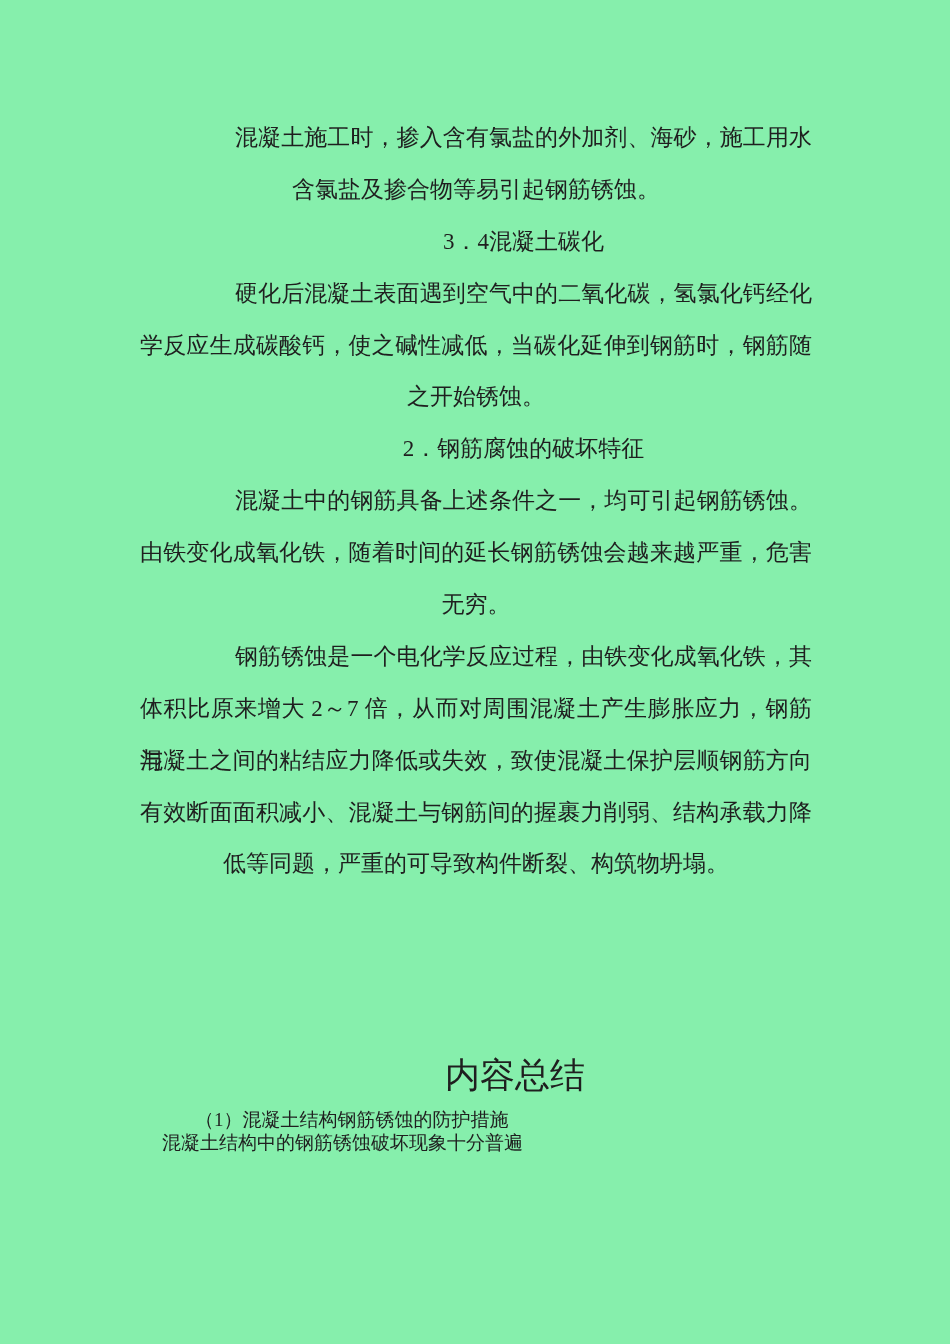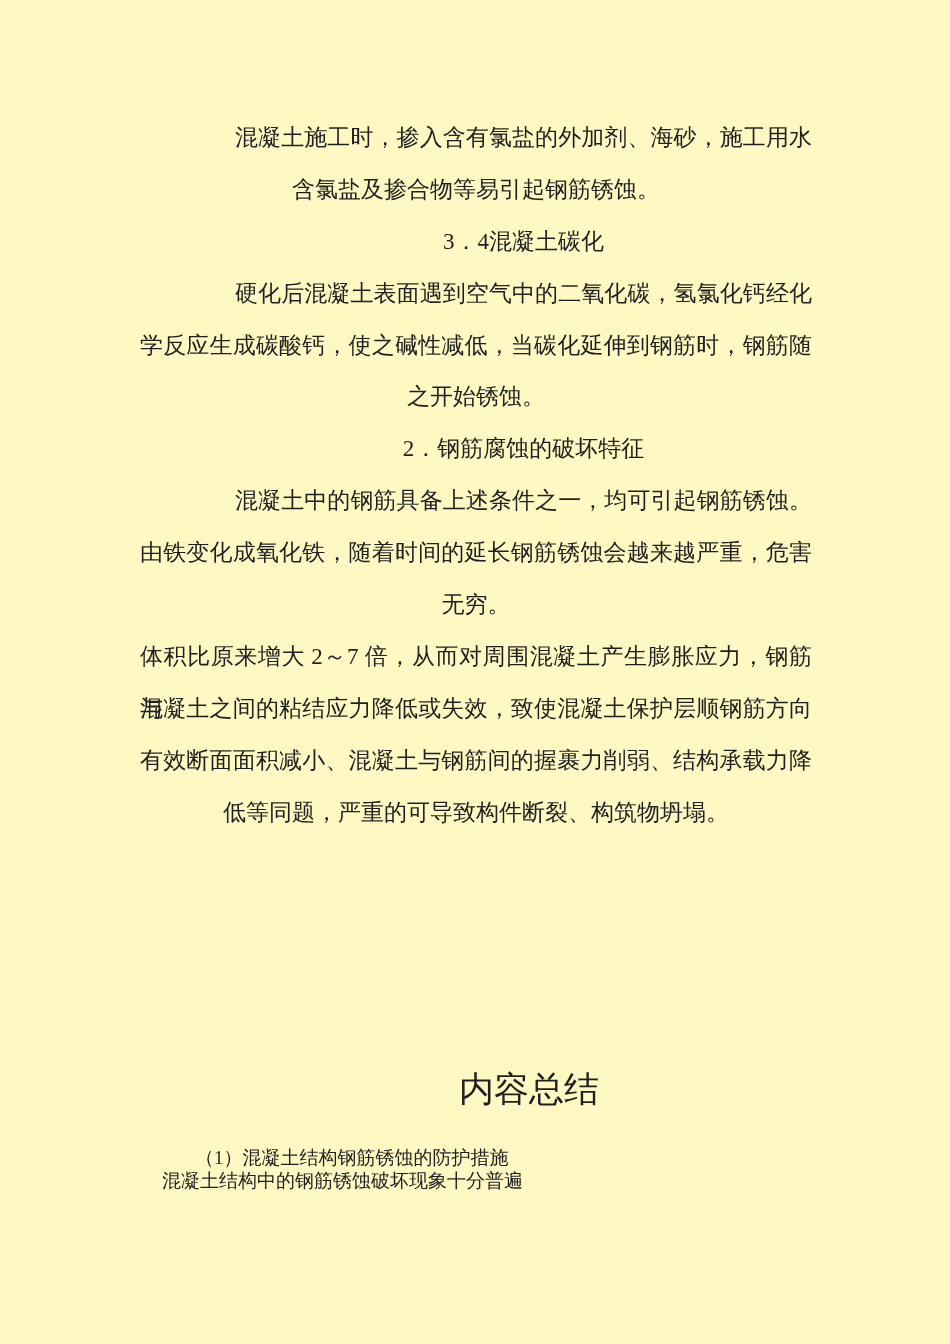--- a/index.html
+++ b/index.html
@@ -4,21 +4,21 @@
 <style>
   html, body {
     margin: 0;
     padding: 0;
     background: #ffffff;
   }
   .page {
     position: relative;
     width: 950px;
     height: 1344px;
-    background: #fef9c3;
+    background: #86efac;
     overflow: hidden;
     font-family: "Liberation Serif", "DejaVu Serif", serif;
     color: #1f1f1f;
   }
   .body-text {
     position: absolute;
     left: 140px;
     top: 112px;
     width: 672px;
     font-size: 23px;
@@ -35,29 +35,29 @@
   .line.justify {
     white-space: normal;
     text-align: justify;
     text-align-last: justify;
   }
   .summary-title {
     position: absolute;
     top: 1052px;
     left: 515px;
     transform: translateX(-50%);
-    margin: 14px;
+    margin: 0;
     font-size: 35px;
     font-weight: normal;
     white-space: nowrap;
     color: #1f1f1f;
   }
   .summary-lines {
     position: absolute;
-    top: 1146px;
+    top: 1108px;
     left: 0;
     width: 872px;
     font-size: 19px;
     color: #1f1f1f;
   }
   .s-line {
     line-height: 23px;
     white-space: nowrap;
   }
   .s-line.s-a { margin-left: 195px; }
@@ -72,20 +72,21 @@
     <div class="line indent justify">混凝土施工时，掺入含有氯盐的外加剂、海砂，施工用水</div>
     <div class="line">含氯盐及掺合物等易引起钢筋锈蚀。</div>
     <div class="line indent">3．4混凝土碳化</div>
     <div class="line indent justify">硬化后混凝土表面遇到空气中的二氧化碳，氢氯化钙经化</div>
     <div class="line justify">学反应生成碳酸钙，使之碱性减低，当碳化延伸到钢筋时，钢筋随</div>
     <div class="line">之开始锈蚀。</div>
     <div class="line indent">2．钢筋腐蚀的破坏特征</div>
     <div class="line indent justify">混凝土中的钢筋具备上述条件之一，均可引起钢筋锈蚀。</div>
     <div class="line justify">由铁变化成氧化铁，随着时间的延长钢筋锈蚀会越来越严重，危害</div>
     <div class="line">无穷。</div>
+    <div class="line indent justify">钢筋锈蚀是一个电化学反应过程，由铁变化成氧化铁，其</div>
     <div class="line justify">体积比原来增大 2～7 倍，从而对周围混凝土产生膨胀应力，钢筋与</div>
     <div class="line justify">混凝土之间的粘结应力降低或失效，致使混凝土保护层顺钢筋方向</div>
     <div class="line justify">有效断面面积减小、混凝土与钢筋间的握裹力削弱、结构承载力降</div>
     <div class="line">低等同题，严重的可导致构件断裂、构筑物坍塌。</div>
   </div>
 
   <h1 class="summary-title">内容总结</h1>
 
   <div class="summary-lines">
     <div class="s-line s-a">（1）混凝土结构钢筋锈蚀的防护措施</div>

